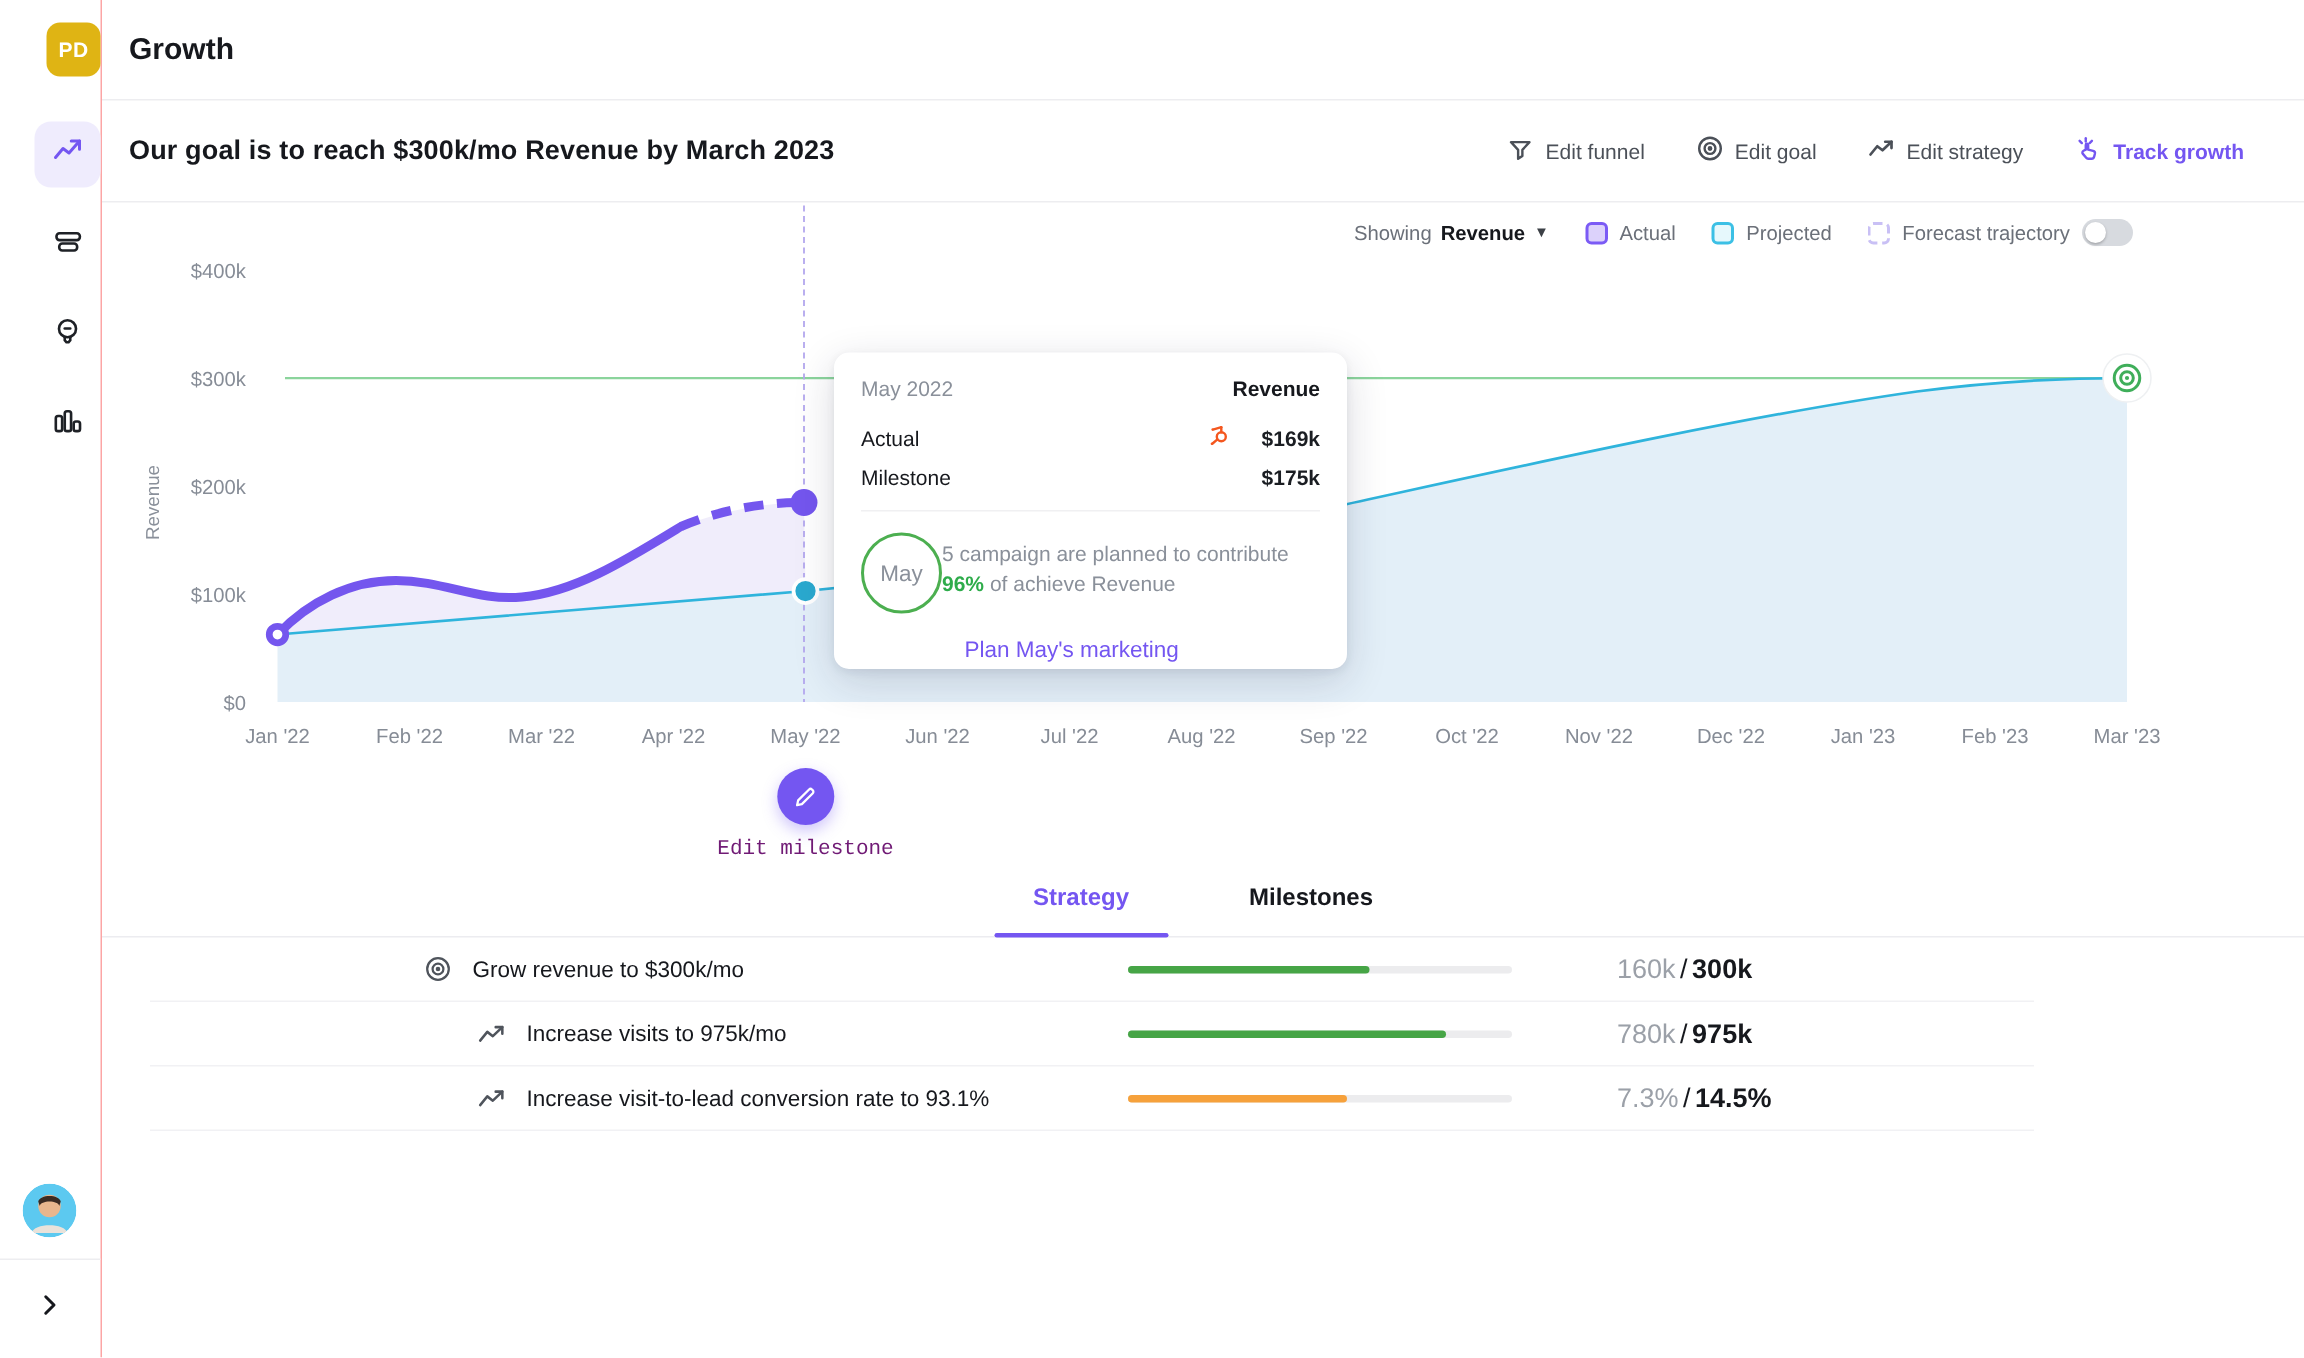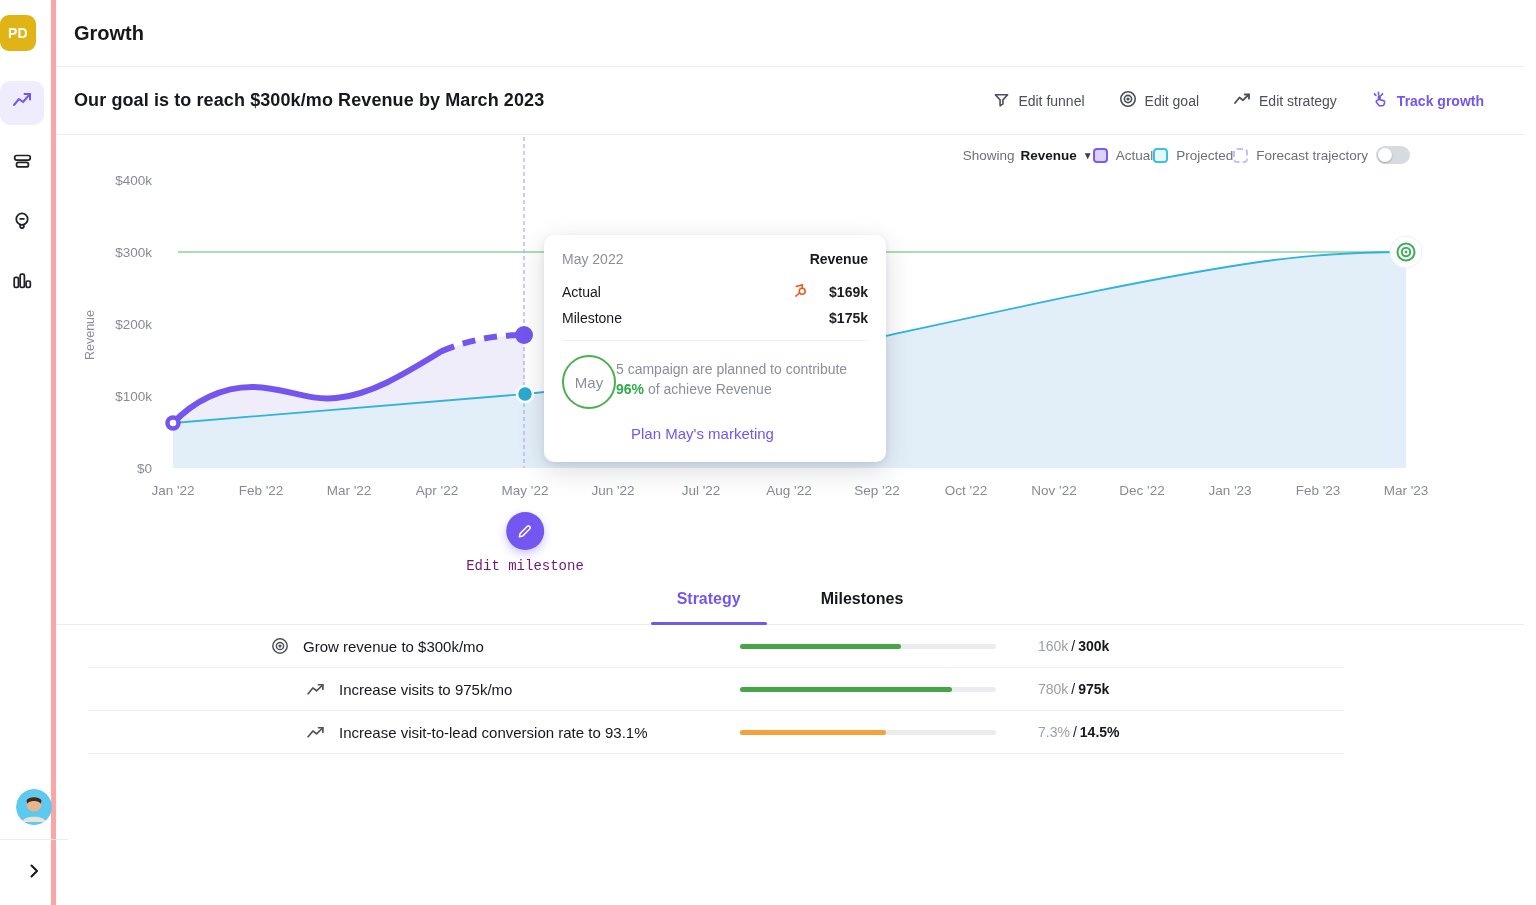--- a/index.html
+++ b/index.html
@@ -1,20 +1,20 @@
 <!DOCTYPE html>
 <html><head>
 <meta charset="utf-8">
 <style>
   * { margin:0; padding:0; box-sizing:border-box; }
   html,body { width:1536px; height:905px; background:#fff; font-family:"Liberation Sans", sans-serif; color:#16181d; overflow:hidden; }
 
   
   .app { display:flex; width:1536px; height:905px; }
-  .sidebar { width:56px; border-right:5px solid #fca5a5; display:flex; flex-direction:column; align-items:flex-start; flex-shrink:0; }
+  .sidebar { width:68px; border-right:1px solid #fca5a5; display:flex; flex-direction:column; align-items:flex-end; flex-shrink:0; }
   .main { width:1468px; display:flex; flex-direction:column; }
 
   
   .logo { width:36px; height:36px; margin-top:15px; border-radius:9px; background:#dfb414; color:#fff; font-weight:bold; font-size:14px; display:flex; align-items:center; justify-content:center; letter-spacing:.2px; }
   .nav { margin-top:30px; display:flex; flex-direction:column; gap:16px; align-items:center; }
   .nav-item { width:44px; height:44px; border-radius:11px; display:flex; align-items:center; justify-content:center; cursor:pointer; }
   .nav-item.active { background:#efecfd; }
   .nav-item svg { stroke:#1e2126; }
   .nav-item.active svg { stroke:#7456f1; }
   .side-bottom { margin-top:auto; width:68px; display:flex; flex-direction:column; align-items:center; }
@@ -29,39 +29,39 @@
   .goal-bar { height:68px; border-bottom:1px solid #ededf0; display:flex; align-items:center; padding:0 40px 0 18px; }
   .goal-bar h2 { font-size:18px; font-weight:bold; letter-spacing:.1px; }
   .actions { margin-left:auto; display:flex; align-items:center; gap:34px; }
   .action { display:flex; align-items:center; gap:8px; font-size:14px; color:#4b5058; cursor:pointer; }
   .action svg { stroke:#4b5058; }
   .action.accent { color:#7456f1; font-weight:bold; }
   .action.accent svg { stroke:#7456f1; }
 
   
   .chart-wrap { position:relative; height:437px; }
-  .legend { position:absolute; top:11px; right:114px; display:flex; align-items:center; font-size:13.5px; color:#6b7079; z-index:5; }
+  .legend { position:absolute; top:11px; right:114px; display:flex; align-items:center; gap:24px; font-size:13.5px; color:#6b7079; z-index:5; }
   .showing { display:flex; align-items:center; gap:6px; cursor:pointer; }
   .showing b { color:#16181d; font-size:13.5px; }
   .chev { font-size:10px; color:#3c4046; }
   .leg-item { display:flex; align-items:center; gap:8px; }
   .sw { width:15px; height:15px; border-radius:4px; }
   .sw.actual { border:2px solid #7b5bf5; background:#dcd2fb; }
   .sw.projected { border:2px solid #3cc0e5; background:#e6f8fc; }
   .sw.forecast { border:2px dashed #c9c0f5; background:#fff; }
   .toggle { width:34px; height:18px; border-radius:9px; background:#d7dadf; position:relative; cursor:pointer; }
   .toggle .knob { position:absolute; top:2px; left:2px; width:14px; height:14px; border-radius:50%; background:#fff; box-shadow:0 1px 2px rgba(0,0,0,.25); }
 
   .chart-svg { position:absolute; top:0; left:0; }
   svg text { font-family:"Liberation Sans", sans-serif; }
   .tick { fill:#868c96; font-size:13.5px; }
   .axis-name { fill:#8a909a; font-size:12.5px; }
 
   
-  .tooltip { position:absolute; left:488px; top:100px; width:342px; background:#fff; border-radius:10px; box-shadow:0 8px 28px rgba(30,34,60,.16), 0 2px 6px rgba(30,34,60,.08); padding:16px 18px 18px; z-index:6; }
+  .tooltip { position:absolute; left:488px; top:100px; width:342px; background:#fff; border-radius:10px; box-shadow:0 8px 28px rgba(30,34,60,.16), 0 2px 6px rgba(30,34,60,.08); padding:16px 18px 2px; z-index:6; }
   .tt-head { display:flex; justify-content:space-between; font-size:14px; color:#8a909a; margin-bottom:16px; }
   .tt-head b { color:#16181d; }
   .tt-row { display:flex; justify-content:space-between; align-items:center; font-size:14px; margin-bottom:10px; }
   .tt-row .val { display:flex; align-items:center; gap:21px; font-weight:bold; color:#1a1d22; }
   .tt-div { border:none; border-top:1px solid #f0f0f2; margin:14px 0 14px; }
   .tt-body { display:flex; align-items:flex-start; }
   .month-ring { width:54px; height:54px; border-radius:50%; border:2px solid #4caf50; flex-shrink:0; display:flex; align-items:center; justify-content:center; font-size:15px; color:#8a909a; }
   .tt-note { font-size:14px; color:#8a909a; line-height:1.45; padding-top:4px; }
   .tt-note .pct { color:#2eac4b; font-weight:bold; }
   .tt-cta { margin:16px 0 2px 69px; font-size:15px; font-weight:normal; color:#7456f1; cursor:pointer; }
@@ -79,21 +79,21 @@
 
   
   .strategy-head { text-align:center; font-size:18px; font-weight:bold; margin:22px 0 16px; }
   .plan-list { margin-left:32px; width:1256px; }
   .plan-row { position:relative; height:43px; display:flex; align-items:center; border-bottom:1px solid #f1f1f4; }
   .plan-row .row-icon { margin-left:183px; display:flex; align-items:center; }
   .plan-row.indent .row-icon { margin-left:218px; }
   .plan-row .lbl { margin-left:14px; font-size:15px; }
   .bar { position:absolute; left:652px; top:19px; width:256px; height:5px; border-radius:3px; background:#ececee; }
   .bar .fill { height:5px; border-radius:3px; }
-  .vals { position:absolute; left:950px; font-size:14px; color:#9ba0a8; }
+  .vals { position:absolute; left:978px; font-size:18px; color:#9ba0a8; }
   .vals .sep { color:#16181d; margin:0 3px; }
   .vals b { color:#16181d; }
 </style>
 </head>
 <body>
 
 <div class="app">
 
   <div class="sidebar">
     <div class="logo">PD</div>

